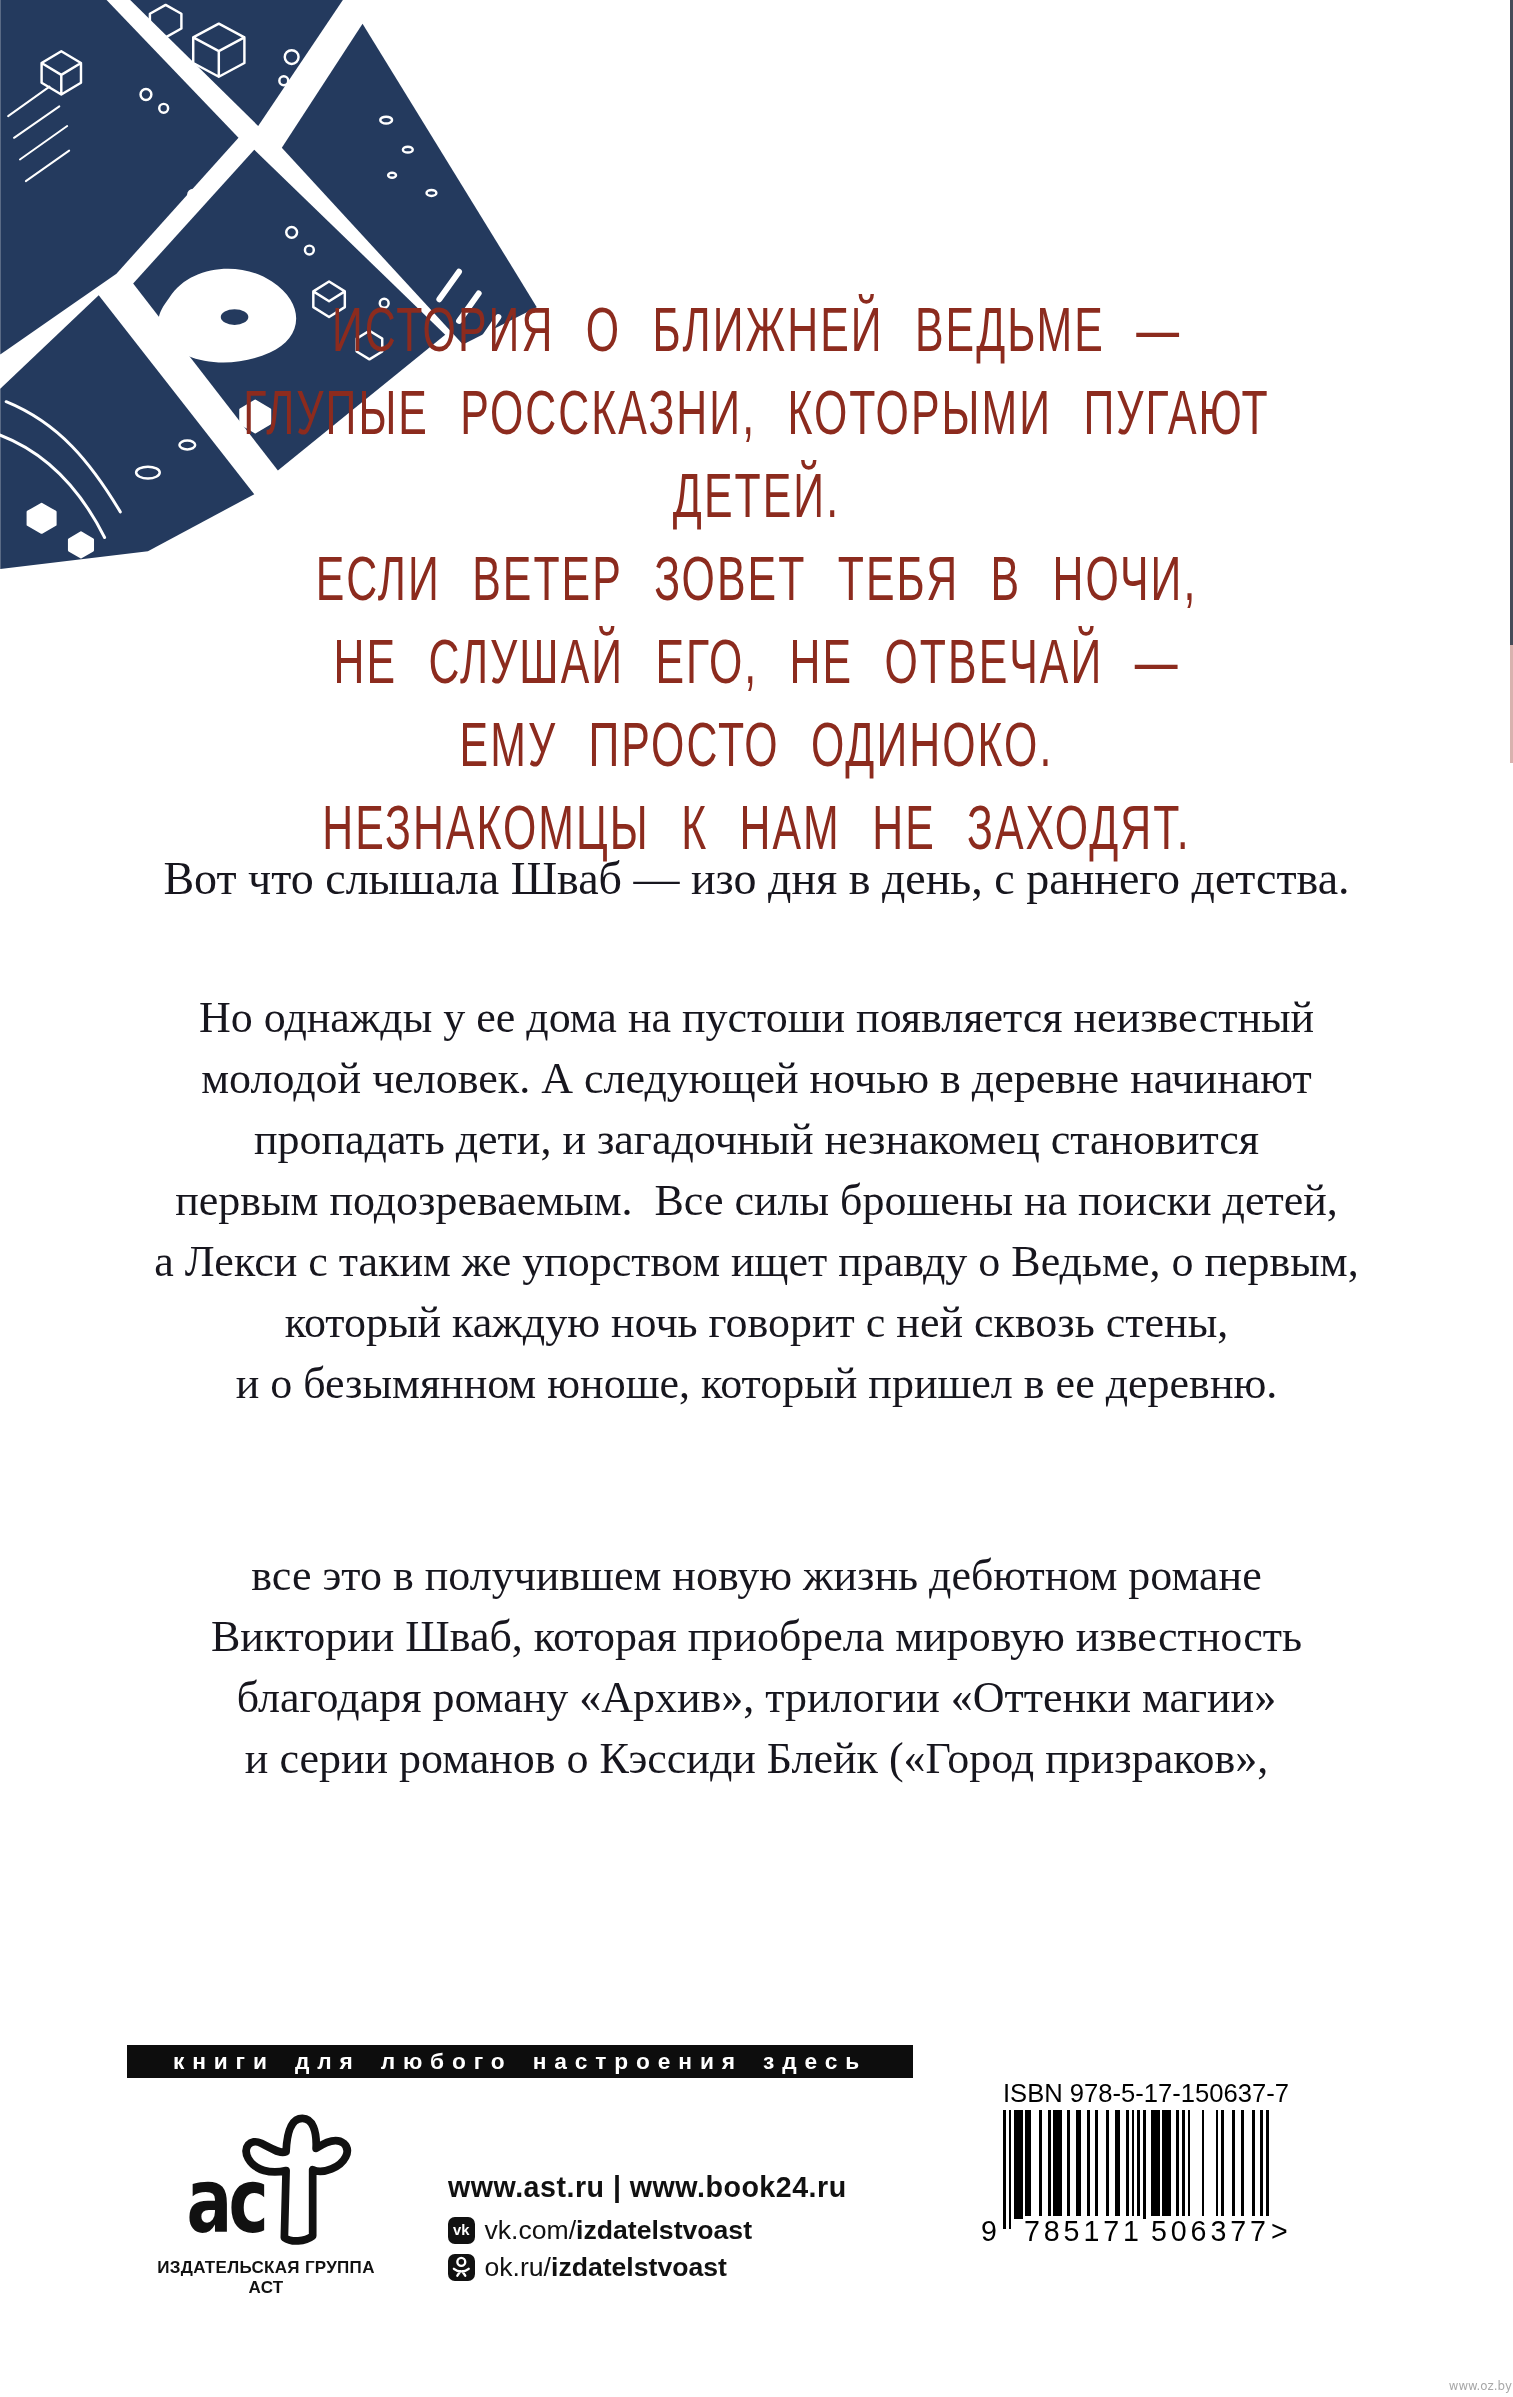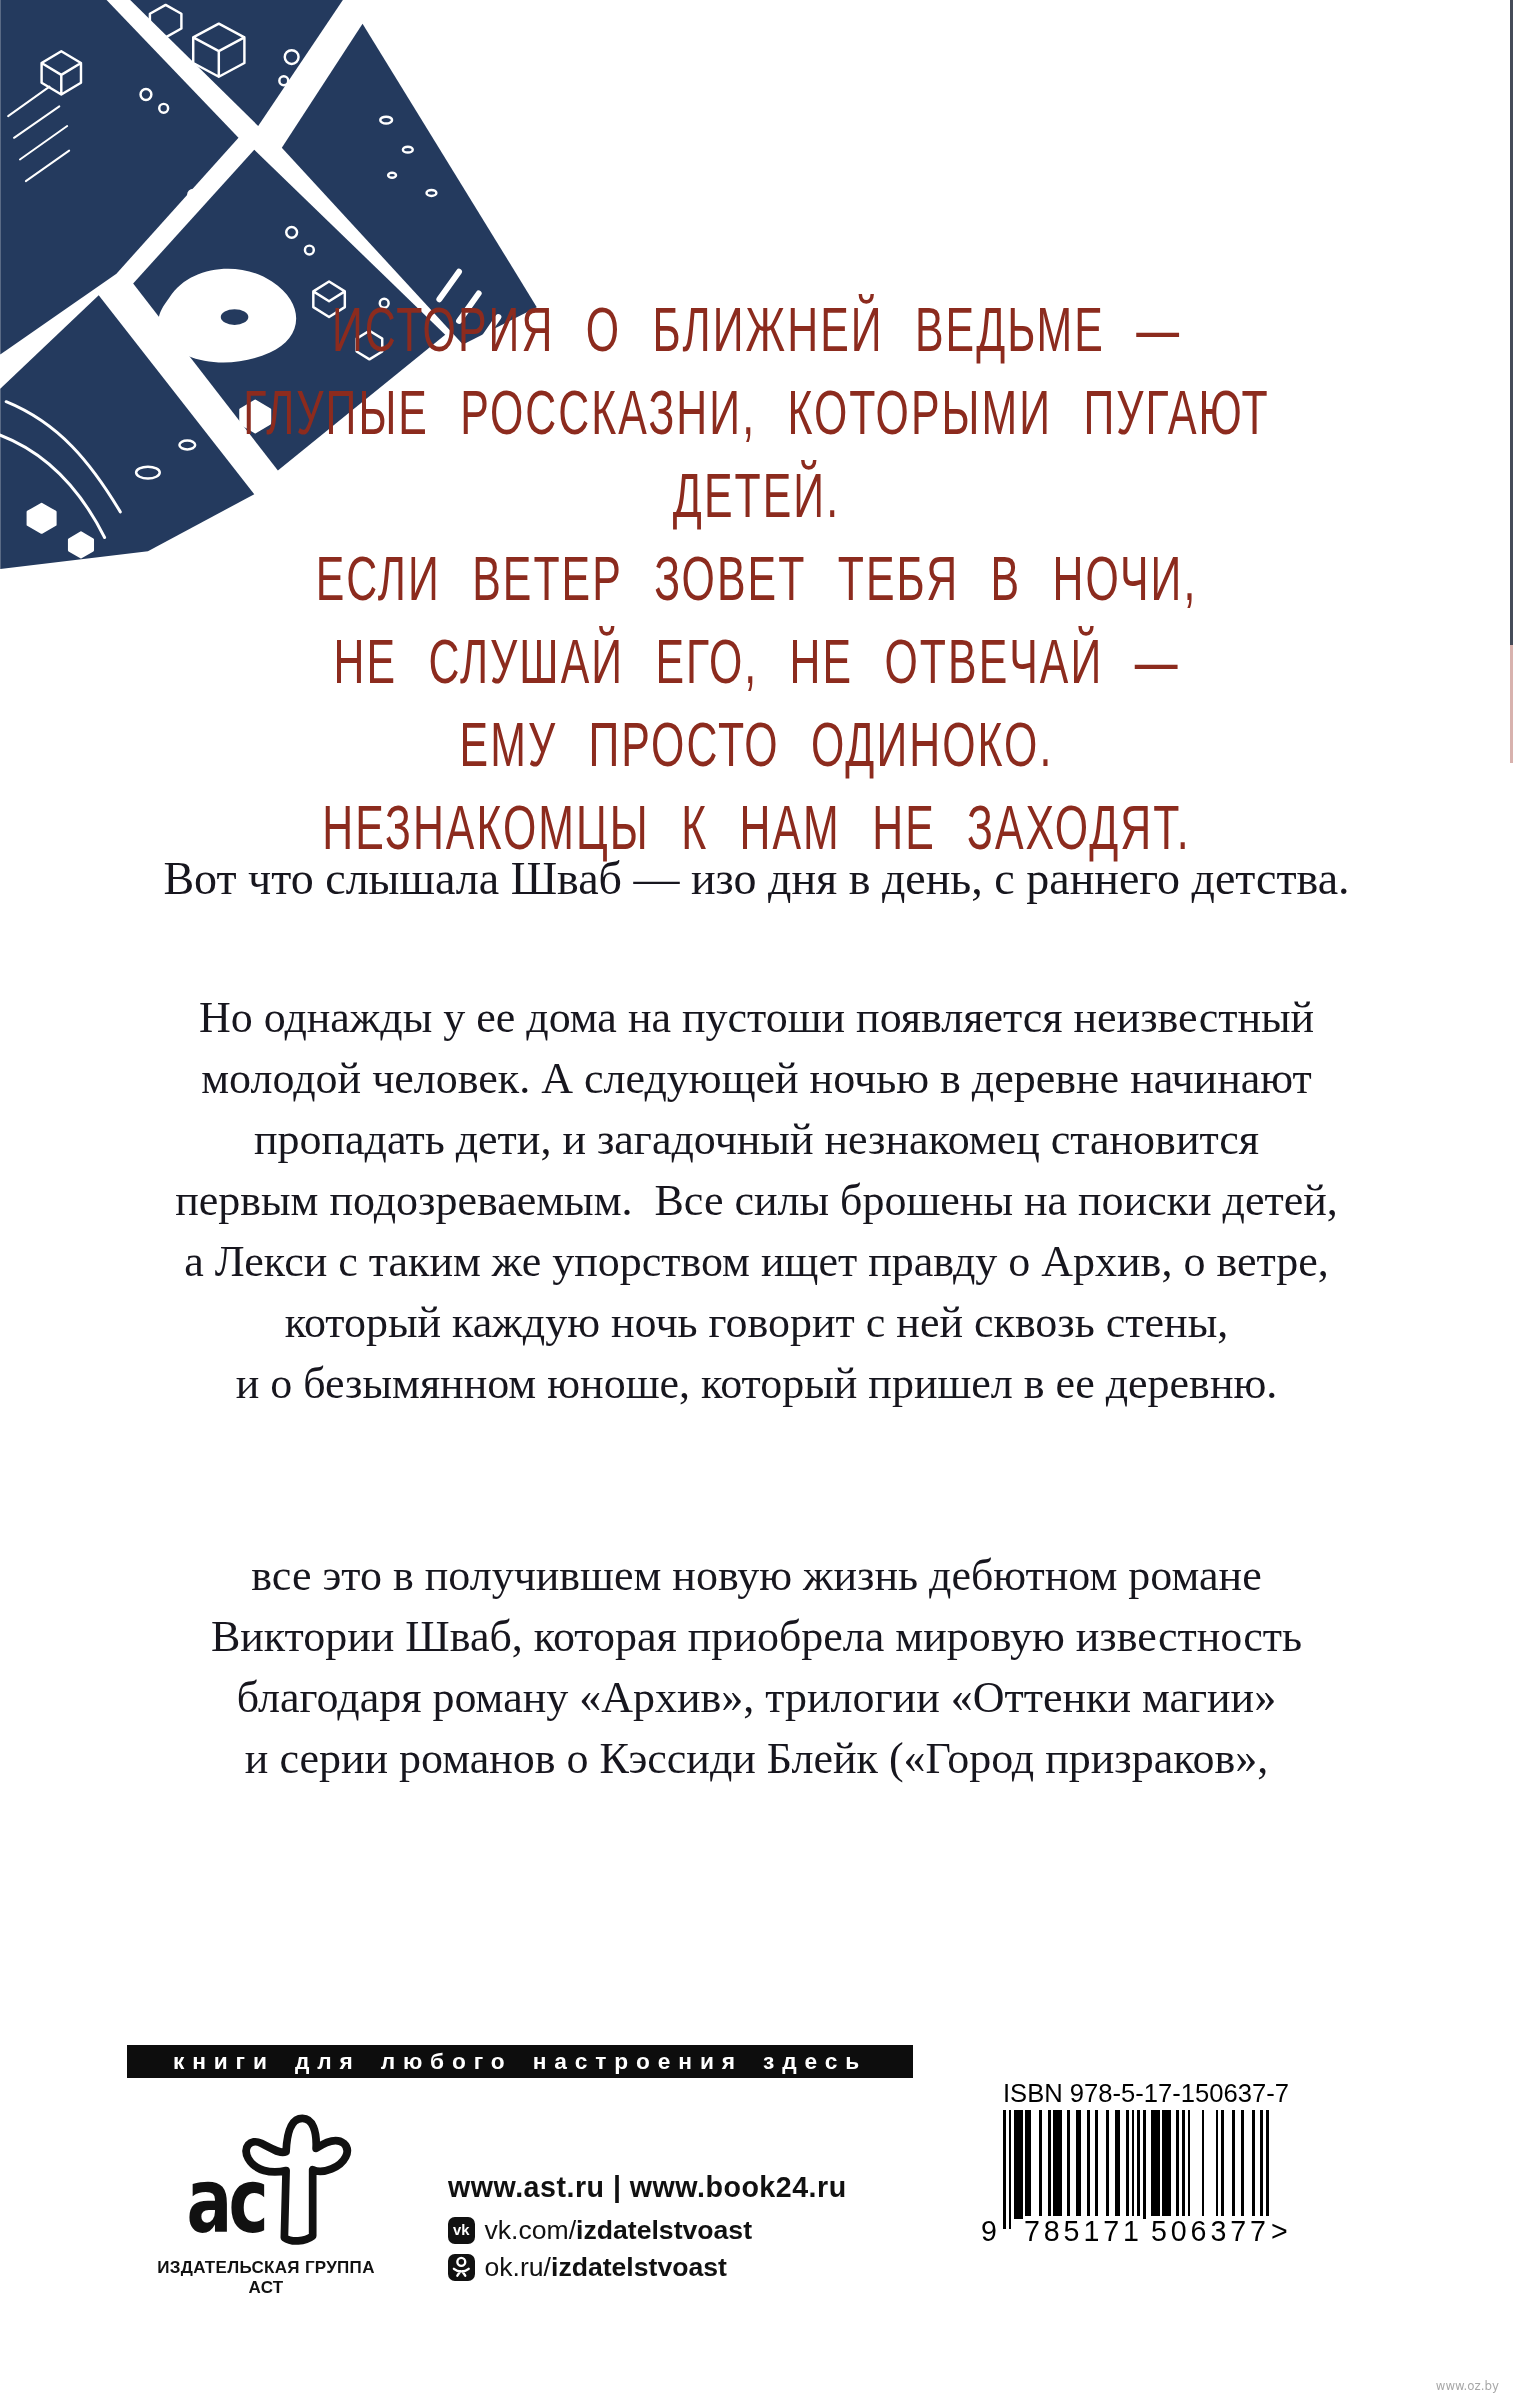--- a/index.html
+++ b/index.html
@@ -46,21 +46,21 @@
   .barcode-bars{position:absolute;left:1003px;top:2110px;display:flex;width:263px;height:119px;align-items:flex-start;}
   .bar{width:2.8px;height:109px;flex:none;}
   .bar.on{background:#000;}
   .bar.guard{height:119px;}
   .bdigit{position:absolute;top:2216px;font-family:"Liberation Sans",sans-serif;font-size:28.6px;color:#000;
           background:#fff;letter-spacing:3.9px;line-height:31.5px;}
   .d9{left:981px;background:transparent;letter-spacing:0;}
   .dg1{left:1024px;} .dg2{left:1151px;}
   .darr{left:1271px;background:transparent;letter-spacing:0;}
 
-  .watermark{position:absolute;right:14px;bottom:4.9px;font-family:"DejaVu Sans",sans-serif;
+  .watermark{position:absolute;right:1px;bottom:4.9px;font-family:"DejaVu Sans",sans-serif;
           font-size:11.8px;color:#a8a8a8;}
 </style>
 </head>
 <body>
 
 <div class="page">
 
   <svg class="illus" viewBox="0 0 548 580">
     <g fill="#243a5e" stroke="none">
       <path d="M0,0 L108,0 L242,140 L118,278 L0,360 Z"></path>
@@ -122,21 +122,21 @@
     <div>НЕЗНАКОМЦЫ К НАМ НЕ ЗАХОДЯТ.</div>
   </div>
 
   <div class="intro">Вот что слышала Шваб — изо дня в день, с раннего детства.</div>
 
   <div class="synopsis">
     <div>Но однажды у ее дома на пустоши появляется неизвестный</div>
     <div>молодой человек. А следующей ночью в деревне начинают</div>
     <div>пропадать дети, и загадочный незнакомец становится</div>
     <div>первым подозреваемым.&nbsp; Все силы брошены на поиски детей,</div>
-    <div>а Лекси с таким же упорством ищет правду о Архив, о ветре,</div>
+    <div>а Лекси с таким же упорством ищет правду о Ведьме, о первым,</div>
     <div>который каждую ночь говорит с ней сквозь стены,</div>
     <div>и о безымянном юноше, который пришел в ее деревню.</div>
   </div>
 
 
   <div class="tagline">
     <div>все это в получившем новую жизнь дебютном романе</div>
     <div>Виктории Шваб, которая приобрела мировую известность</div>
     <div>благодаря роману «Архив», трилогии «Оттенки магии»</div>
     <div>и серии романов о Кэссиди Блейк («Город призраков»,</div>

